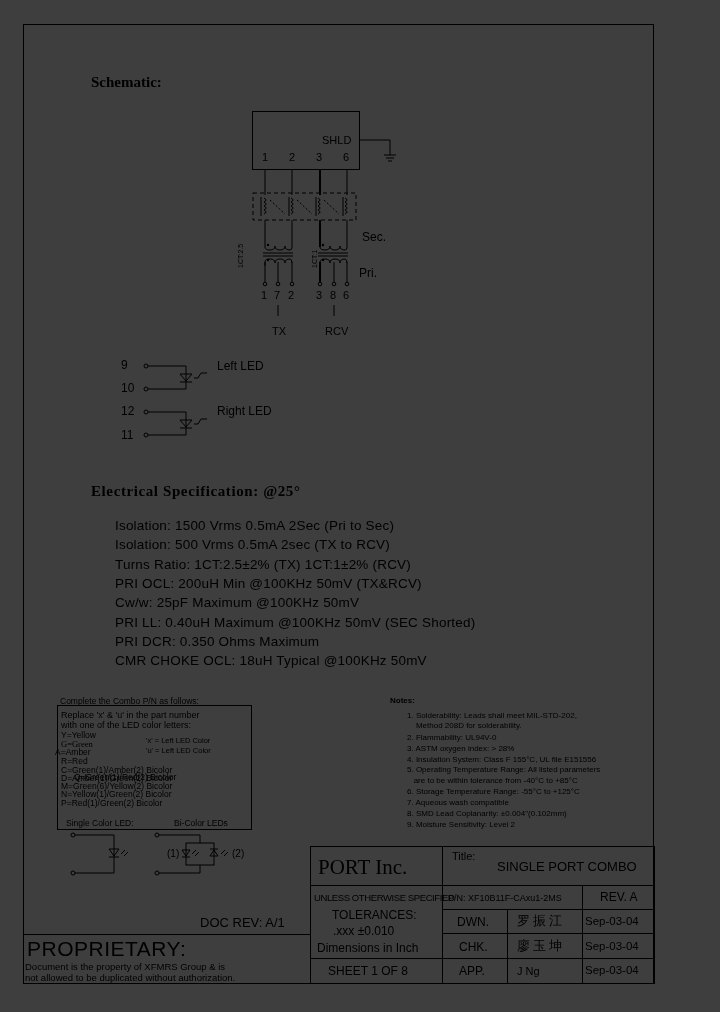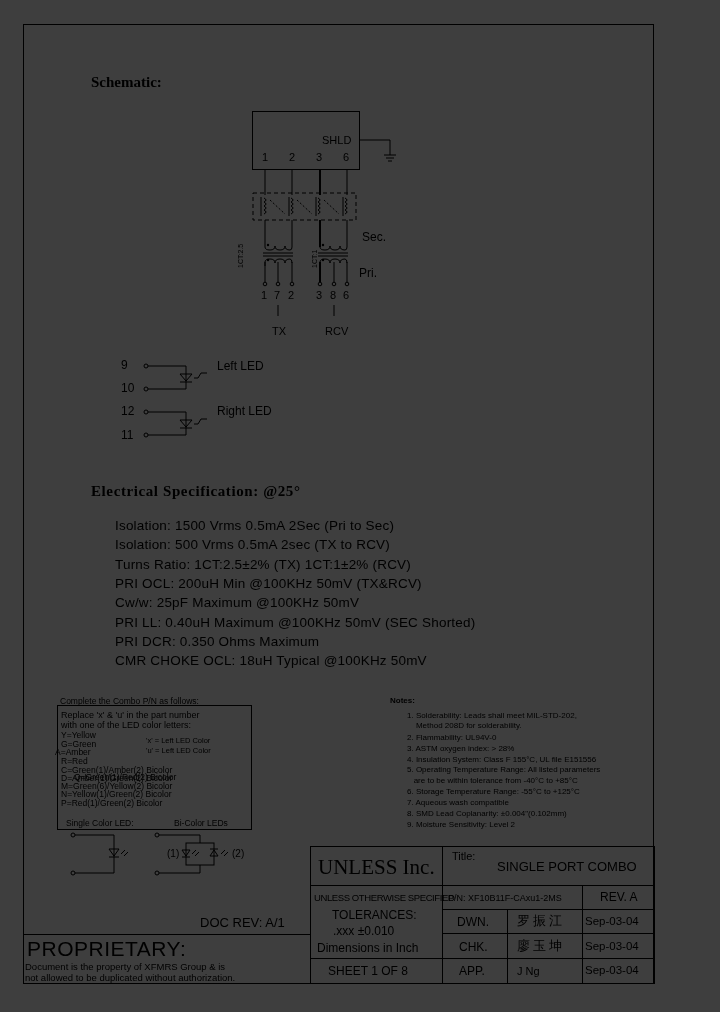--- a/index.html
+++ b/index.html
@@ -145,21 +145,21 @@
   <div class="t spec" style="left:115px;top:635px;">PRI DCR: 0.350 Ohms Maximum</div>
   <div class="t spec" style="left:115px;top:654px;">CMR CHOKE OCL: 18uH Typical @100KHz 50mV</div>
 </div>
 
 <div class="t" style="left:60px;top:697px;font-size:8.5px;">Complete the Combo P/N as follows:</div>
 <div class="box" style="left:57px;top:705px;width:195px;height:125px;"></div>
 <div class="t" style="left:61px;top:711px;font-size:9px;">Replace 'x' &amp; 'u' in the part number</div>
 <div class="t" style="left:61px;top:721px;font-size:9px;">with one of the LED color letters:</div>
 <div>
   <div class="t small" style="left:61px;top:731px;">Y=Yellow</div>
-  <div class="t small" style="left:61px;top:740px;">G=Green</div>
+  <div class="t small" style="left:61px;top:740px;font-family:Liberation Serif, serif;">G=Green</div>
   <div class="t small" style="left:55px;top:748px;text-align:right;">A=Amber</div>
   <div class="t small" style="left:61px;top:757px;">R=Red</div>
   <div class="t small" style="left:61px;top:766px;">C=Green(1)/Amber(2) Bicolor</div>
   <div class="t small" style="left:61px;top:774px;">D=Amber(1)/Green(2) Bicolor</div>
   <div class="t small" style="left:61px;top:782px;">M=Green(6)/Yellow(2) Bicolor</div>
   <div class="t small" style="left:61px;top:790px;">N=Yellow(1)/Green(2) Bicolor</div>
   <div class="t small" style="left:61px;top:799px;">P=Red(1)/Green(2) Bicolor</div>
   <div class="t small" style="left:61px;top:773px;margin-left:13px;">Q=Green(1)/Red(2) Bicolor</div>
 </div>
 <div class="t" style="left:146px;top:737px;font-size:7.5px;">'x' = Left LED Color</div>
@@ -218,21 +218,21 @@
   <div class="box" style="left:310px;top:846px;width:345px;height:138px;"></div>
   <div class="hl" style="left:310px;top:885px;width:345px;"></div>
   <div class="vl" style="left:442px;top:846px;height:138px;"></div>
   <div class="hl" style="left:310px;top:958px;width:132px;"></div>
   <div class="hl" style="left:442px;top:909px;width:213px;"></div>
   <div class="hl" style="left:442px;top:933px;width:213px;"></div>
   <div class="hl" style="left:442px;top:958px;width:213px;"></div>
   <div class="vl" style="left:507px;top:909px;height:75px;"></div>
   <div class="vl" style="left:582px;top:885px;height:99px;"></div>
 
-  <div class="t" style="left:318px;top:857px;font-family:'Liberation Serif',serif;font-size:21px;">UNLESS Inc.</div>
+  <div class="t" style="left:318px;top:857px;font-family:'Liberation Serif',serif;font-size:21px;">PORT Inc.</div>
   <div class="t" style="left:452px;top:851px;font-size:11px;">Title:</div>
   <div class="t" style="left:497px;top:860px;font-size:13px;">SINGLE PORT COMBO</div>
 
   <div class="t" style="left:314px;top:893px;font-size:9.5px;letter-spacing:-0.4px;">UNLESS OTHERWISE SPECIFIED</div>
   <div class="t" style="left:332px;top:909px;font-size:12px;">TOLERANCES:</div>
   <div class="t" style="left:333px;top:925px;font-size:12px;">.xxx  ±0.010</div>
   <div class="t" style="left:317px;top:942px;font-size:12px;">Dimensions in Inch</div>
   <div class="t" style="left:328px;top:965px;font-size:12px;">SHEET  1  OF  8</div>
 
   <div class="t" style="left:448px;top:894px;font-size:9px;">P/N: XF10B11F-CAxu1-2MS</div>

